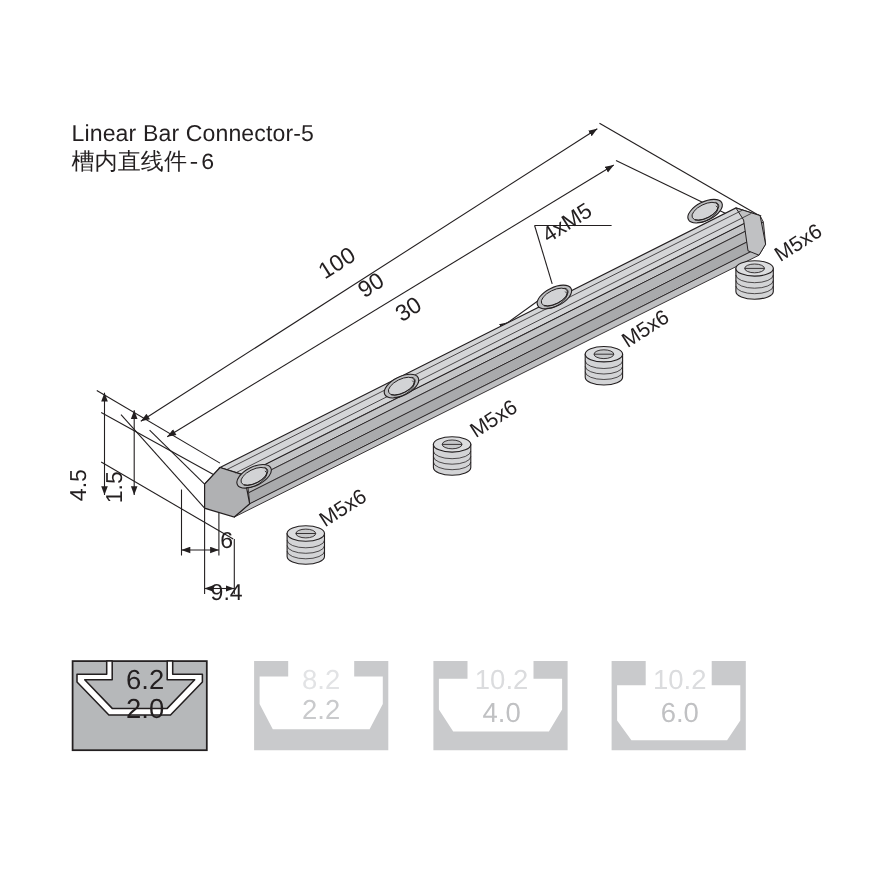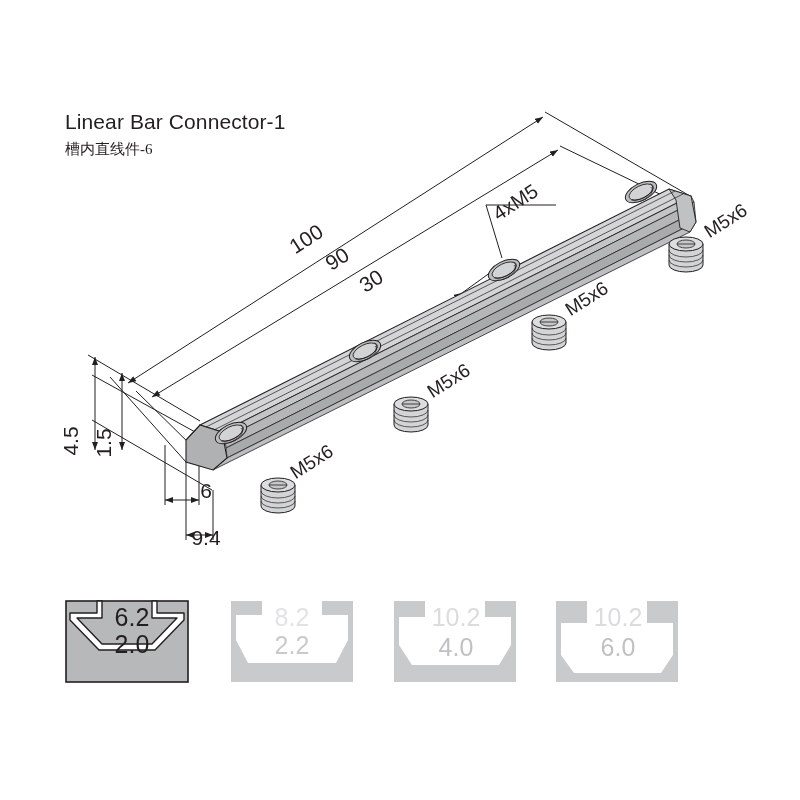--- a/index.html
+++ b/index.html
@@ -30,38 +30,38 @@
   }
   .title-en {
     font-family: "Liberation Sans", sans-serif;
     font-size: 21px;
     color: #231f20;
     letter-spacing: 0.1px;
     line-height: 27px;
     white-space: nowrap;
   }
   .title-zh {
-    font-family: Liberation Serif, serif;
-    font-size: 15px;
+    font-family: Liberation Mono, monospace;
+    font-size: 21px;
     color: #231f20;
     line-height: 29px;
     white-space: nowrap;
   }
   text.dim {
     font-family: "Liberation Sans", sans-serif;
     fill: #231f20;
   }
 </style>
 </head>
 <body>
 
 <div id="canvas">
 
   <div class="title-block">
-    <div class="title-en">Linear Bar Connector-1</div>
+    <div class="title-en">Linear Bar Connector-5</div>
     <div class="title-zh">槽内直线件-6</div>
   </div>
 
   <svg id="drawing-svg" viewBox="0 0 800 800">
     <defs>
       <marker id="arrow-end" markerWidth="9" markerHeight="9" refX="8" refY="3" orient="auto" markerUnits="strokeWidth">
         <path d="M0,0 L8,3 L0,6 z" fill="#231f20"></path>
       </marker>
       <marker id="arrow-start" markerWidth="9" markerHeight="9" refX="0" refY="3" orient="auto" markerUnits="strokeWidth">
         <path d="M8,0 L0,3 L8,6 z" fill="#231f20"></path>

